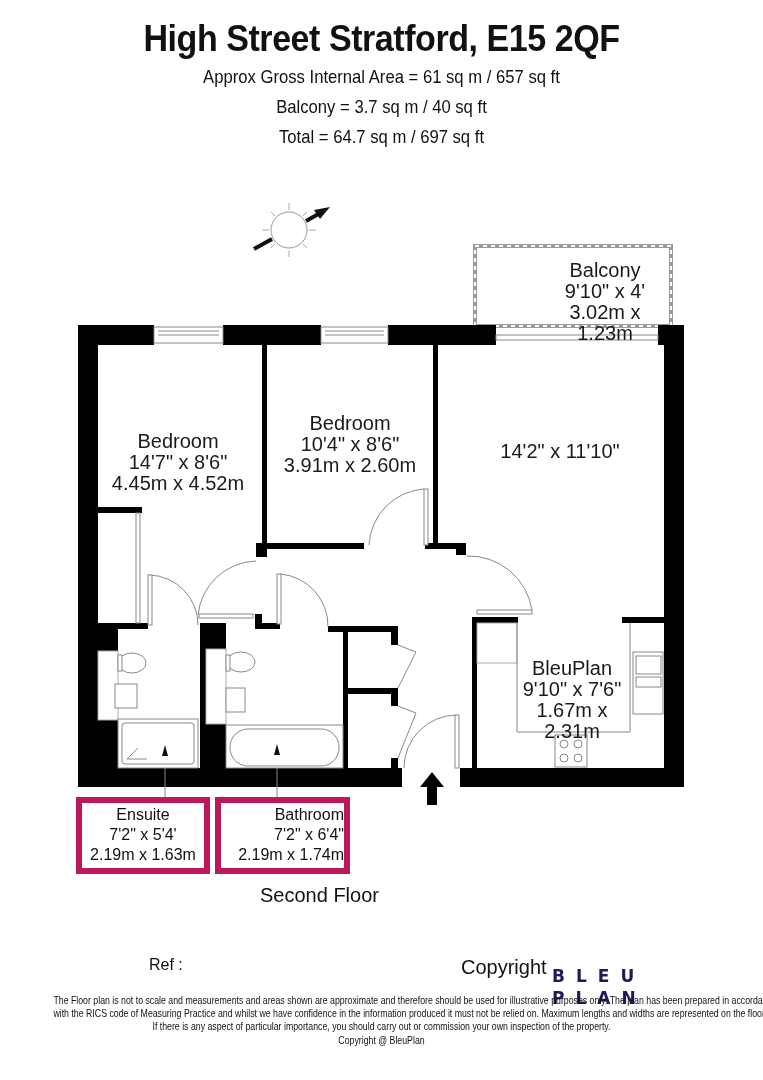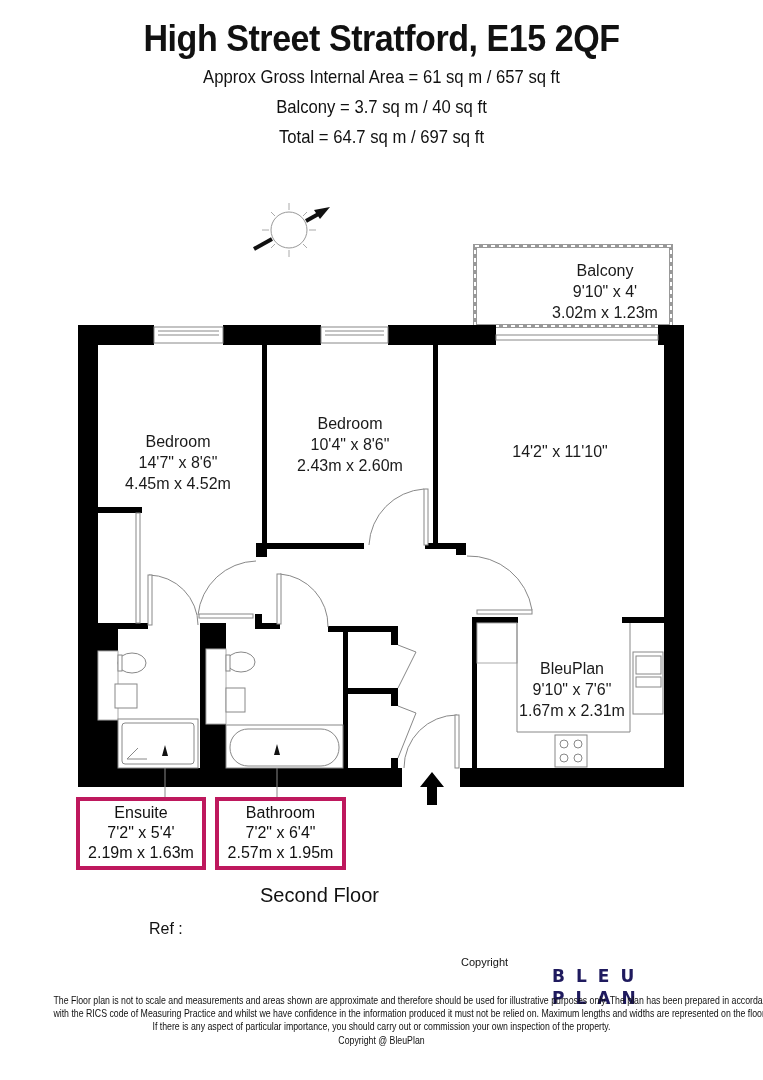--- a/index.html
+++ b/index.html
@@ -1,24 +1,24 @@
 <!DOCTYPE html>
 <html><head>
 <meta charset="utf-8">
 <style>
   html, body { margin: 0; padding: 0; background: #ffffff; }
   body { width: 763px; height: 1080px; position: relative; overflow: hidden; font-family: "Liberation Sans", sans-serif; color: #111; }
   .abs { position: absolute; }
   .title { left: 0; width: 763px; top: 18px; text-align: center; font-size: 37px; font-weight: bold; letter-spacing: -0.5px; transform: scaleX(0.92); }
   .sub { left: 0; width: 763px; text-align: center; font-size: 18.5px; transform: scaleX(0.9); }
-  .room-label { text-align: center; font-size: 16px; line-height: 21px; color: #1a1a1a; }
-  .boxed { border: 4px solid #be185d; background: #fff; text-align: center; font-size: 16px; line-height: 20px; padding: 2px 0 3px 0; }
+  .room-label { text-align: center; font-size: 20px; line-height: 21px; color: #1a1a1a; }
+  .boxed { border: 6px solid #be185d; background: #fff; text-align: center; font-size: 16px; line-height: 20px; padding: 2px 0 3px 0; }
   .floor-name { left: 0; width: 639px; top: 884px; text-align: center; font-size: 20px; }
-  .ref { left: 149px; top: 920px; font-size: 16px; }
-  .copyright-label { left: 461px; top: 956px; font-size: 11px; }
+  .ref { left: 149px; top: 956px; font-size: 16px; }
+  .copyright-label { left: 461px; top: 956px; font-size: 20px; }
   .logo { left: 552px; top: 943px; font-size: 17px; font-weight: bold; color: #1f1a5e; letter-spacing: 11px; line-height: 22px; font-family: "DejaVu Sans", sans-serif; margin-top: 22px; }
   .disclaimer { left: 0; width: 763px; top: 994px; text-align: center; font-size: 10.2px; line-height: 13.2px; transform: scaleX(0.86); transform-origin: center; white-space: nowrap; }
   svg.plan { position: absolute; left: 0; top: 0; }
 </style>
 </head>
 <body>
 
 <div class="abs title">High Street Stratford, E15 2QF</div>
 <div class="abs sub" style="top:66px;">Approx Gross Internal Area = 61 sq m / 657 sq ft</div>
 <div class="abs sub" style="top:96px;">Balcony = 3.7 sq m / 40 sq ft</div>
@@ -188,39 +188,39 @@
   <div>3.02m x 1.23m</div>
 </div>
 <div class="abs room-label" style="left:108px; top:431px; width:140px;">
   <div>Bedroom</div>
   <div>14'7" x 8'6"</div>
   <div>4.45m x 4.52m</div>
 </div>
 <div class="abs room-label" style="left:275px; top:413px; width:150px;">
   <div>Bedroom</div>
   <div>10'4" x 8'6"</div>
-  <div>2.43m x 2.60m</div>
+  <div>3.91m x 2.60m</div>
 </div>
 <div class="abs room-label" style="left:480px; top:441px; width:160px;">
   <div>14'2" x 11'10"</div>
 </div>
 <div class="abs room-label" style="left:507px; top:658px; width:130px;">
   <div>BleuPlan</div>
   <div>9'10" x 7'6"</div>
   <div>1.67m x 2.31m</div>
 </div>
 <div class="abs boxed" style="left:76px; top:797px; width:122px;">
   <div>Ensuite</div>
   <div>7'2" x 5'4'</div>
   <div>2.19m x 1.63m</div>
 </div>
-<div class="abs boxed" style="left:215px; top:797px; width:123px;">
+<div class="abs boxed" style="left:215px; top:797px; width:123px;text-align:right;">
   <div>Bathroom</div>
   <div>7'2" x 6'4"</div>
-  <div>2.57m x 1.95m</div>
+  <div>2.19m x 1.74m</div>
 </div>
 
 <div class="abs floor-name">Second Floor</div>
 
 <div class="abs ref">Ref  :</div>
 <div class="abs copyright-label">Copyright</div>
 <div class="abs logo">
   <div>BLEU</div>
   <div>PLAN</div>
 </div>

